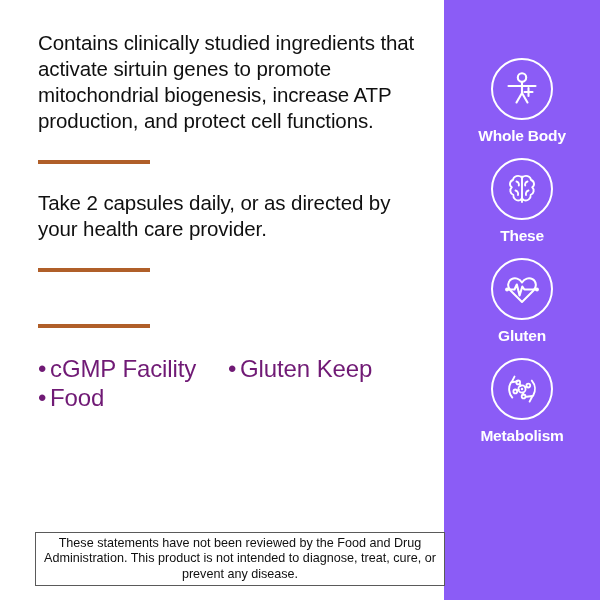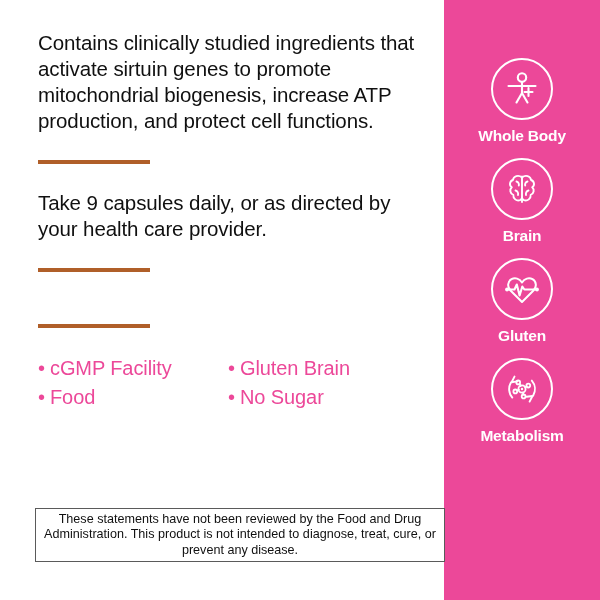--- a/index.html
+++ b/index.html
@@ -55,36 +55,36 @@
   .bullets {
     display: flex;
     margin-top: 26px;
   }
   .bullet-col {
     display: flex;
     flex-direction: column;
   }
   .bullet-col.col-1 { width: 190px; }
   .bullet-item {
-    font-size: 20px;
+    font-size: 24px;
     line-height: 29px;
-    color: #ec4899;
+    color: #701a75;
     letter-spacing: -0.1px;
     white-space: nowrap;
   }
   .bullet-dot {
     display: inline-block;
     width: 12px;
   }
 
   
   .disclaimer {
     position: absolute;
     left: 35px;
-    top: 508px;
+    top: 532px;
     width: 410px;
     height: 54px;
     box-sizing: border-box;
     border: 1.5px solid #5a5a5a;
     display: flex;
     align-items: center;
     justify-content: flex-start;
   }
   .disclaimer-text {
     font-size: 12.6px;
@@ -92,21 +92,21 @@
     color: #101010;
     text-align: center;
     padding: 0 8px;
     white-space: pre-line;
   }
 
   
   .right-panel {
     width: 164px;
     height: 600px;
-    background: #ec4899;
+    background: #8b5cf6;
     display: flex;
     flex-direction: column;
     align-items: center;
     justify-content: flex-start;
     padding-top: 58px;
     box-sizing: border-box;
   }
   .benefit {
     display: flex;
     flex-direction: column;
@@ -140,36 +140,35 @@
 
 <div class="page">
 
   <div class="left-col">
 
     <p class="para">Contains clinically studied ingredients that activate sirtuin genes to promote mitochondrial biogenesis, increase ATP production, and protect cell functions.</p>
     <div class="gap-a"></div>
     <hr class="rule">
     <div class="gap-b"></div>
 
-    <p class="para">Take 9 capsules daily, or as directed by your health care provider.</p>
+    <p class="para">Take 2 capsules daily, or as directed by your health care provider.</p>
     <div class="gap-a"></div>
     <hr class="rule">
     <div class="gap-b"></div>
 
     <div class="gap-a"></div>
     <hr class="rule">
 
     <div class="bullets">
       <div class="bullet-col col-1">
         <div class="bullet-item"><span class="bullet-dot">•</span><span>cGMP Facility</span></div>
         <div class="bullet-item"><span class="bullet-dot">•</span><span>Food</span></div>
       </div>
       <div class="bullet-col col-2">
-        <div class="bullet-item"><span class="bullet-dot">•</span><span>Gluten Brain</span></div>
-        <div class="bullet-item"><span class="bullet-dot">•</span><span>No Sugar</span></div>
+        <div class="bullet-item"><span class="bullet-dot">•</span><span>Gluten Keep</span></div>
       </div>
     </div>
 
     <div class="disclaimer">
       <div class="disclaimer-text">These statements have not been reviewed by the Food and Drug Administration. This product is not intended to diagnose, treat, cure,  or prevent any disease.</div>
     </div>
 
   </div>
 
   <div class="right-panel">
@@ -193,21 +192,21 @@
         <svg width="40" height="40" viewBox="0 0 40 40" fill="none" stroke="#ffffff" stroke-width="1.9" stroke-linecap="round" stroke-linejoin="round">
           <path d="M20 7.5 L20 33"></path>
           <path d="M20 8.5 C16.5 5.5 11.5 7 11 11 C7.5 12 7 16.5 9.8 18.2 C7.2 20.5 8.2 25 11.3 25.8 C11 29.5 14.5 32.5 18 31.2 C19 30.8 20 30 20 28.5"></path>
           <path d="M20 8.5 C23.5 5.5 28.5 7 29 11 C32.5 12 33 16.5 30.2 18.2 C32.8 20.5 31.8 25 28.7 25.8 C29 29.5 25.5 32.5 22 31.2 C21 30.8 20 30 20 28.5"></path>
           <path d="M14.5 12.5 C16.5 13 17.2 15 16.8 16.5"></path>
           <path d="M25.5 12.5 C23.5 13 22.8 15 23.2 16.5"></path>
           <path d="M13.5 21.5 C15.5 22 16.5 24 16 26"></path>
           <path d="M26.5 21.5 C24.5 22 23.5 24 24 26"></path>
         </svg>
       </div>
-      <div class="benefit-label">Brain</div>
+      <div class="benefit-label">These</div>
     </div>
 
     <div class="benefit">
       <div class="benefit-circle">
         <svg width="42" height="42" viewBox="0 0 42 42" fill="none" stroke="#ffffff" stroke-width="2" stroke-linecap="round" stroke-linejoin="round">
           <path d="M21 34 L9.5 22.5 C6 19 6.5 13.5 10.5 11.2 C14 9.2 18.5 10.5 21 14.5 C23.5 10.5 28 9.2 31.5 11.2 C35.5 13.5 36 19 32.5 22.5 Z"></path>
           <path d="M7 21.5 L13.5 21.5 L15.8 16.5 L18.6 27.5 L21.3 18.5 L23.4 21.5 L35 21.5" stroke-width="2.1"></path>
           <circle cx="6" cy="21.5" r="1.9" fill="#ffffff" stroke="none"></circle>
           <circle cx="36" cy="21.5" r="1.9" fill="#ffffff" stroke="none"></circle>
         </svg>

